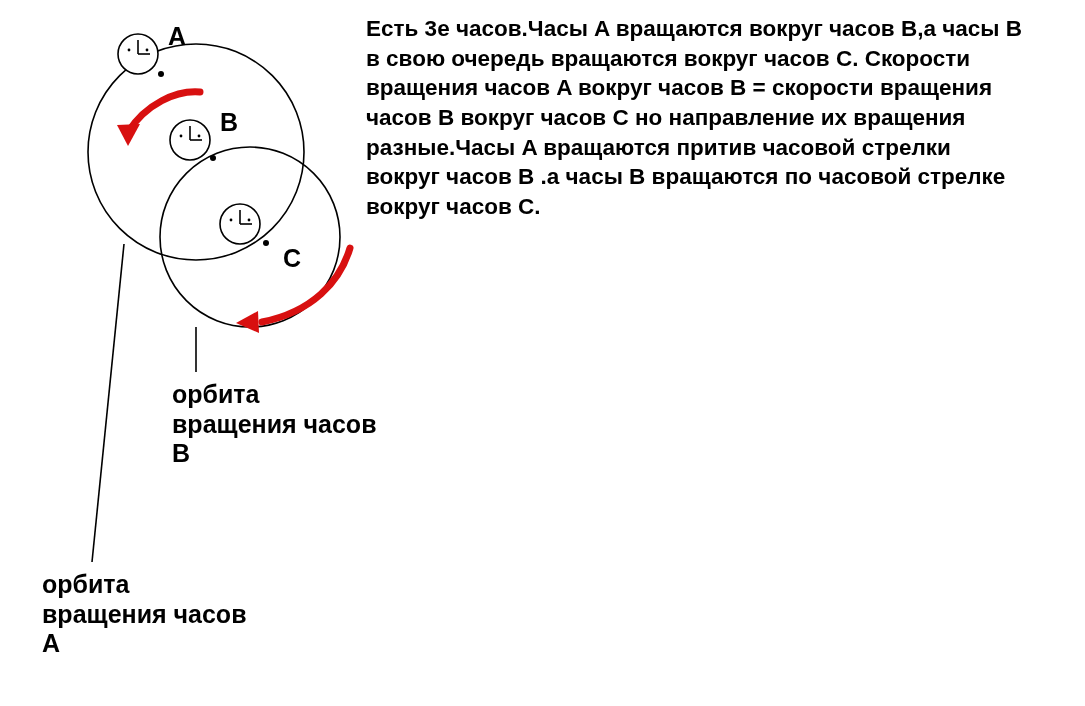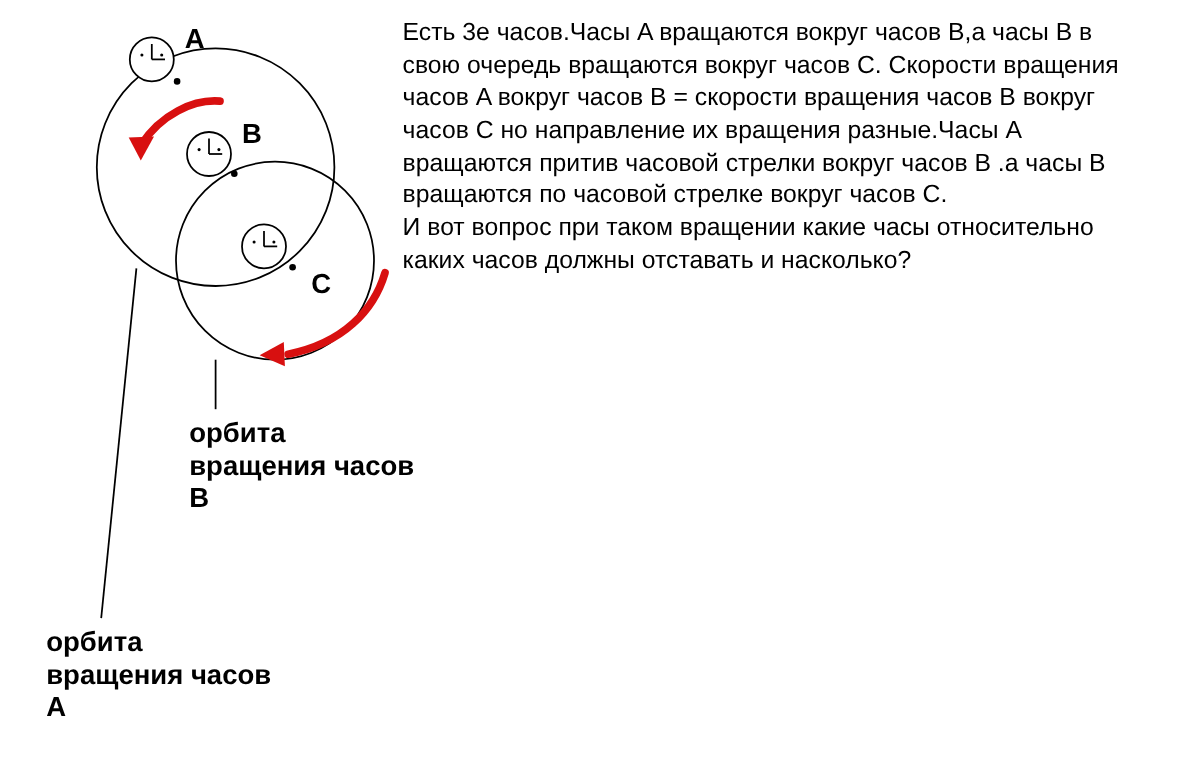--- a/index.html
+++ b/index.html
@@ -37,21 +37,21 @@
   }
   .caption {
     font-size: 25px;
   }
   #text-block {
     position: absolute;
     left: 366px;
     top: 14px;
     width: 660px;
     font-family: "Liberation Sans", sans-serif;
-    font-weight: normal;
+    font-weight: bold;
     font-size: 22.5px;
     line-height: 1.32;
     color: #000000;
   }
   #text-block p {
     margin: 0;
   }
 </style>
 </head>
 <body>
@@ -112,16 +112,15 @@
 
   <div class="label caption" style="left:172px; top:380px;">орбита
 вращения часов
 B</div>
   <div class="label caption" style="left:42px; top:570px;">орбита
 вращения часов
 A</div>
 
   <div id="text-block">
     <p>Есть 3е часов.Часы A вращаются вокруг часов B,a часы B в свою очередь вращаются вокруг часов C. Скорости вращения часов A вокруг часов B = скорости вращения часов B вокруг часов C но направление их вращения разные.Часы A вращаются притив часовой стрелки вокруг часов B .a часы B вращаются по часовой стрелке вокруг часов C.</p>
-    <p>И вот вопрос при таком вращении какие часы относительно каких часов должны отставать и насколько?</p>
   </div>
 
 </div>
 
 </body></html>

